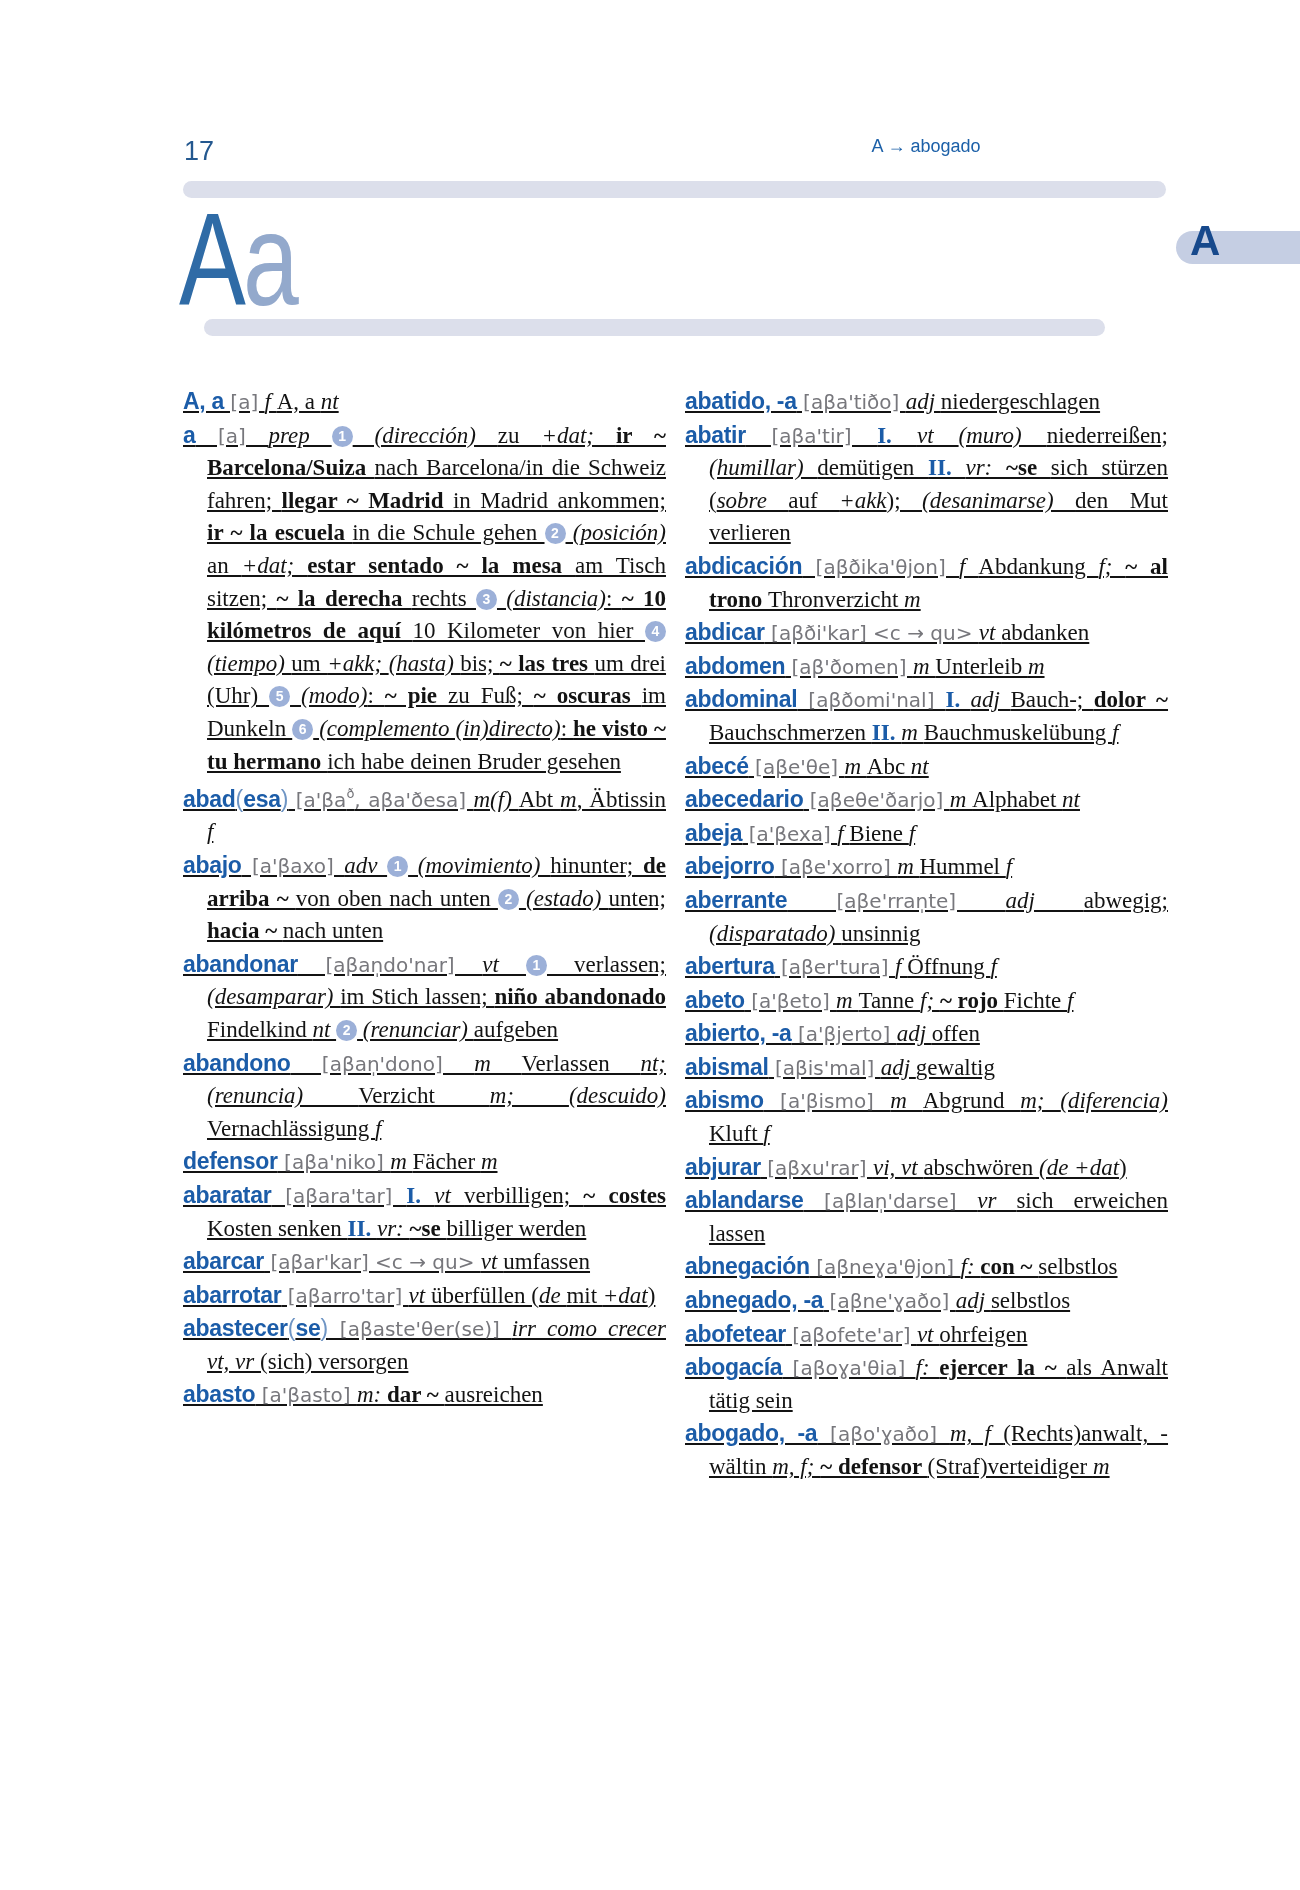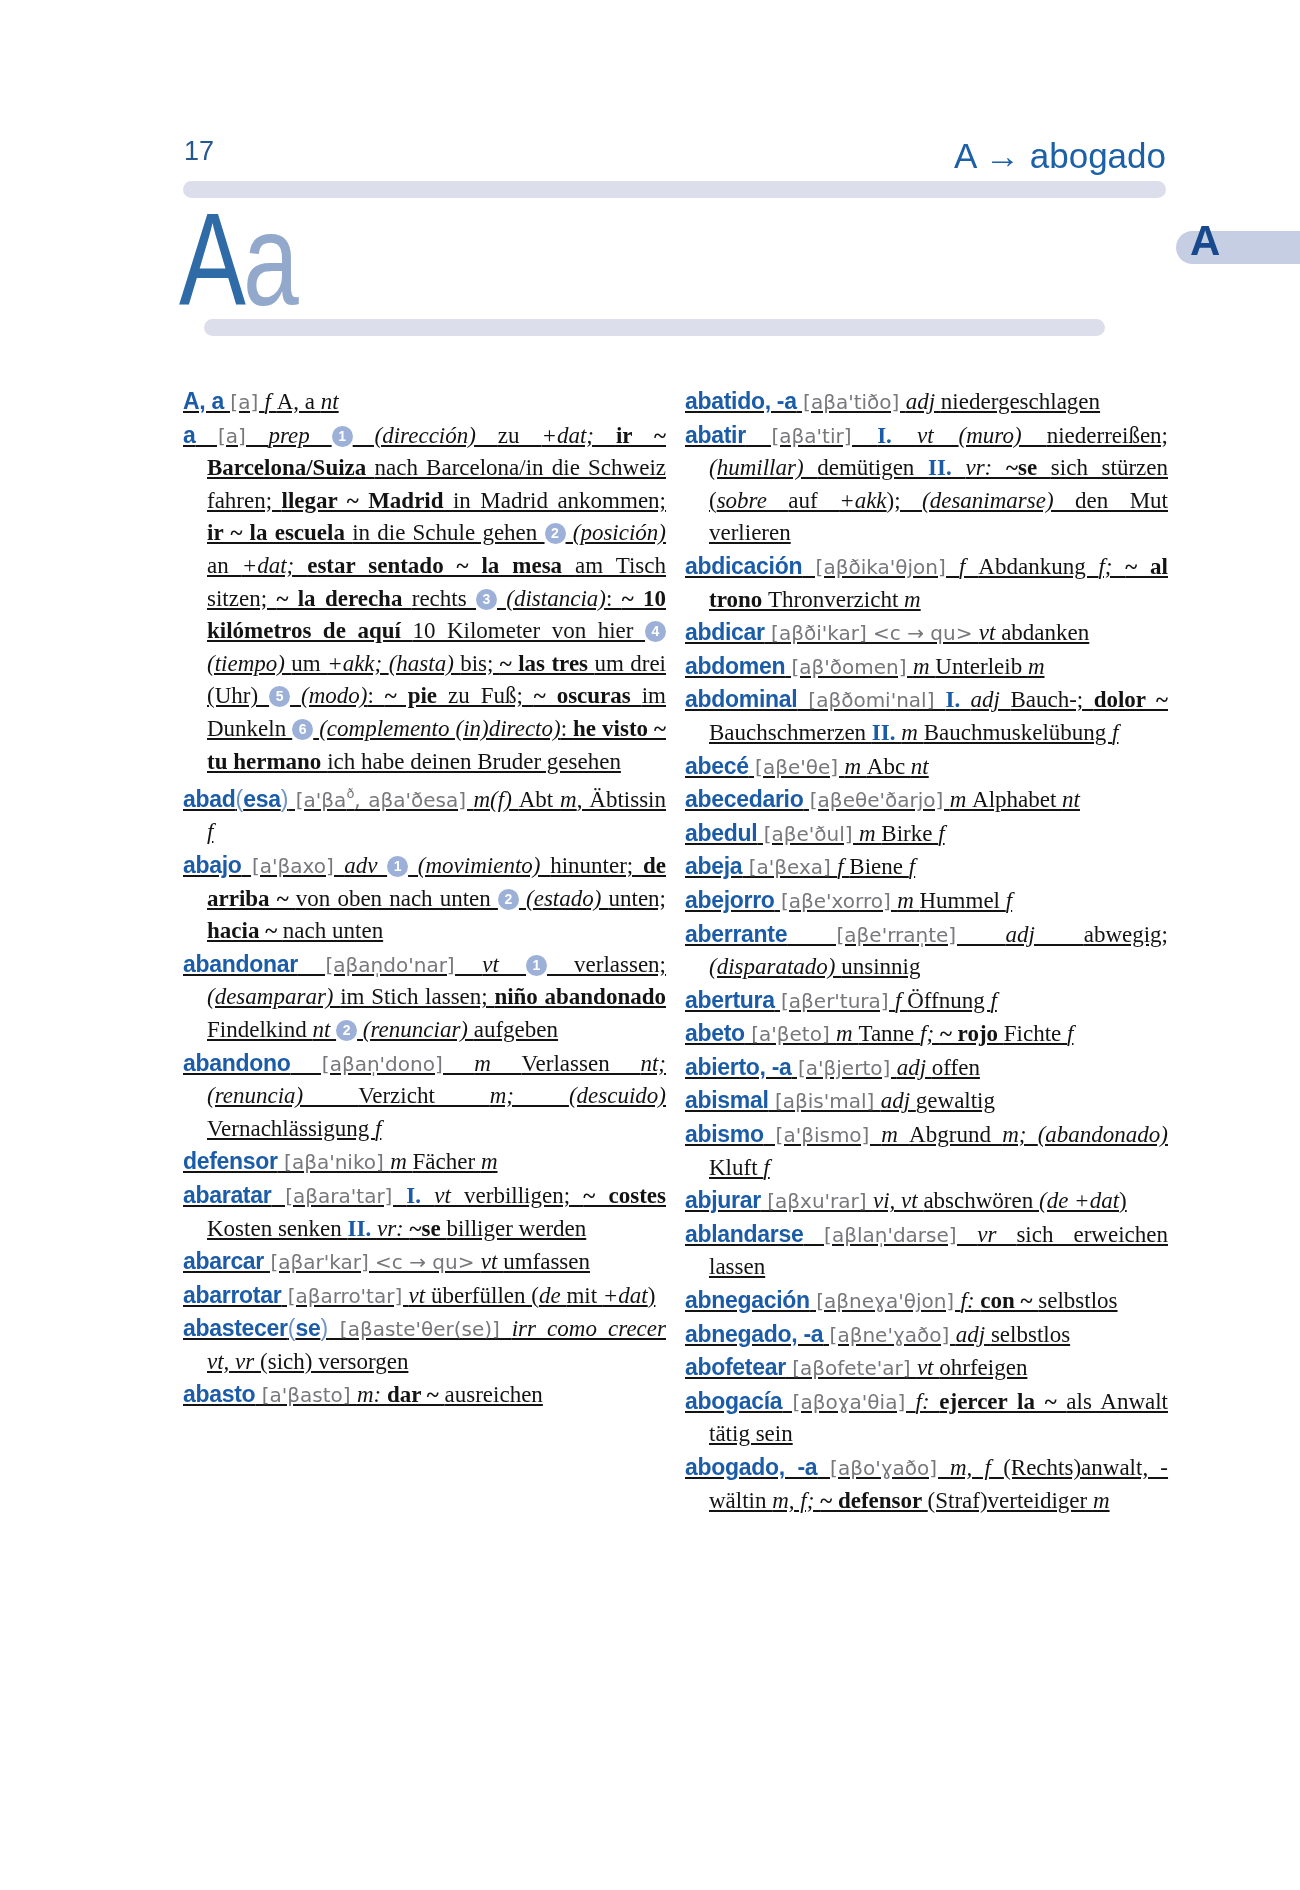--- a/index.html
+++ b/index.html
@@ -5,22 +5,22 @@
   html,body { margin:0; padding:0; background:#ffffff; }
   .page {
     position:relative; width:1300px; height:1522px; background:#ffffff;
     overflow:hidden; font-family:"Liberation Serif", serif;margin-left:43px;
   }
   .page-number {
     position:absolute; left:141px; top:136px;
     font-family:"Liberation Sans", sans-serif; font-size:27px; color:#24588f;
   }
   .header-ref {
-    position:absolute; left:643px; top:136px; width:480px; text-align:right;
-    font-family:"Liberation Sans", sans-serif; font-size:35px; color:#1c60a8;
+    position:absolute; left:643px; top:136px; width:480px; text-align:center;
+    font-family:"Liberation Sans", sans-serif; font-size:18px; color:#1c60a8;
   }
   .rule { position:absolute; background:#dcdfeb; height:17px; border-radius:9px; }
   .rule-top { left:140px; top:181px; width:983px; }
   .rule-mid { left:161px; top:319px; width:901px; }
   .big-letters {
     position:absolute; left:136px; top:194px; line-height:1;
     font-family:"Liberation Sans", sans-serif; font-weight:100; font-size:132px;
     letter-spacing:-4px; transform:scaleX(0.76); transform-origin:left top;
     z-index:2; white-space:nowrap;
   }
@@ -94,29 +94,28 @@
     </div>
   <div class="col col-right">
       <div class="entry"><span class="hw">abatido, -a</span><span class="pr"> [aβa'tiðo] </span><span class="it">adj </span><span class="rg">niedergeschlagen</span></div>
       <div class="entry"><span class="hw">abatir</span><span class="pr"> [aβa'tir] </span><span class="rom">I. </span><span class="it">vt </span><span class="it">(muro) </span><span class="rg">niederreißen; </span><span class="it">(humillar) </span><span class="rg">demütigen </span><span class="rom">II. </span><span class="it">vr: </span><span class="bd">~se </span><span class="rg">sich stürzen (</span><span class="it">sobre </span><span class="rg">auf </span><span class="it">+akk</span><span class="rg">); </span><span class="it">(desanimarse) </span><span class="rg">den Mut verlieren</span></div>
       <div class="entry"><span class="hw">abdicación</span><span class="pr"> [aβðika'θjon] </span><span class="it">f </span><span class="rg">Abdankung </span><span class="it">f; </span><span class="bd">~ al trono </span><span class="rg">Thronverzicht </span><span class="it">m</span></div>
       <div class="entry"><span class="hw">abdicar</span><span class="pr"> [aβði'kar] &lt;c → qu&gt; </span><span class="it">vt </span><span class="rg">abdanken</span></div>
       <div class="entry"><span class="hw">abdomen</span><span class="pr"> [aβ'ðomen] </span><span class="it">m </span><span class="rg">Unterleib </span><span class="it">m</span></div>
       <div class="entry"><span class="hw">abdominal</span><span class="pr"> [aβðomi'nal] </span><span class="rom">I. </span><span class="it">adj </span><span class="rg">Bauch-; </span><span class="bd">dolor ~ </span><span class="rg">Bauchschmerzen </span><span class="rom">II. </span><span class="it">m </span><span class="rg">Bauchmuskelübung </span><span class="it">f</span></div>
       <div class="entry"><span class="hw">abecé</span><span class="pr"> [aβe'θe] </span><span class="it">m </span><span class="rg">Abc </span><span class="it">nt</span></div>
       <div class="entry"><span class="hw">abecedario</span><span class="pr"> [aβeθe'ðarjo] </span><span class="it">m </span><span class="rg">Alphabet </span><span class="it">nt</span></div>
-      <div class="entry"><span class="hw">abedul</span><span class="pr"> [aβe'ðul] </span><span class="it">m </span><span class="rg">Birke </span><span class="it">f</span></div>
       <div class="entry"><span class="hw">abeja</span><span class="pr"> [a'βexa] </span><span class="it">f </span><span class="rg">Biene </span><span class="it">f</span></div>
       <div class="entry"><span class="hw">abejorro</span><span class="pr"> [aβe'xorro] </span><span class="it">m </span><span class="rg">Hummel </span><span class="it">f</span></div>
       <div class="entry"><span class="hw">aberrante</span><span class="pr"> [aβe'rran̩te] </span><span class="it">adj </span><span class="rg">abwegig; </span><span class="it">(disparatado) </span><span class="rg">unsinnig</span></div>
       <div class="entry"><span class="hw">abertura</span><span class="pr"> [aβer'tura] </span><span class="it">f </span><span class="rg">Öffnung </span><span class="it">f</span></div>
       <div class="entry"><span class="hw">abeto</span><span class="pr"> [a'βeto] </span><span class="it">m </span><span class="rg">Tanne </span><span class="it">f; </span><span class="bd">~ rojo </span><span class="rg">Fichte </span><span class="it">f</span></div>
       <div class="entry"><span class="hw">abierto, -a</span><span class="pr"> [a'βjerto] </span><span class="it">adj </span><span class="rg">offen</span></div>
       <div class="entry"><span class="hw">abismal</span><span class="pr"> [aβis'mal] </span><span class="it">adj </span><span class="rg">gewaltig</span></div>
-      <div class="entry"><span class="hw">abismo</span><span class="pr"> [a'βismo] </span><span class="it">m </span><span class="rg">Abgrund </span><span class="it">m; </span><span class="it">(abandonado) </span><span class="rg">Kluft </span><span class="it">f</span></div>
+      <div class="entry"><span class="hw">abismo</span><span class="pr"> [a'βismo] </span><span class="it">m </span><span class="rg">Abgrund </span><span class="it">m; </span><span class="it">(diferencia) </span><span class="rg">Kluft </span><span class="it">f</span></div>
       <div class="entry"><span class="hw">abjurar</span><span class="pr"> [aβxu'rar] </span><span class="it">vi, vt </span><span class="rg">abschwören </span><span class="it">(de +dat</span><span class="rg">)</span></div>
       <div class="entry"><span class="hw">ablandarse</span><span class="pr"> [aβlan̩'darse] </span><span class="it">vr </span><span class="rg">sich erweichen lassen</span></div>
       <div class="entry"><span class="hw">abnegación</span><span class="pr"> [aβneɣa'θjon] </span><span class="it">f: </span><span class="bd">con ~ </span><span class="rg">selbstlos</span></div>
       <div class="entry"><span class="hw">abnegado, -a</span><span class="pr"> [aβne'ɣaðo] </span><span class="it">adj </span><span class="rg">selbstlos</span></div>
       <div class="entry"><span class="hw">abofetear</span><span class="pr"> [aβofete'ar] </span><span class="it">vt </span><span class="rg">ohrfeigen</span></div>
       <div class="entry"><span class="hw">abogacía</span><span class="pr"> [aβoɣa'θia] </span><span class="it">f: </span><span class="bd">ejercer la ~ </span><span class="rg">als Anwalt tätig sein</span></div>
       <div class="entry"><span class="hw">abogado, -a</span><span class="pr"> [aβo'ɣaðo] </span><span class="it">m, f </span><span class="rg">(Rechts)anwalt, -wältin </span><span class="it">m, f; </span><span class="bd">~ defensor </span><span class="rg">(Straf)verteidiger </span><span class="it">m</span></div>
     </div>
 
   <div class="footer-mark"></div>

